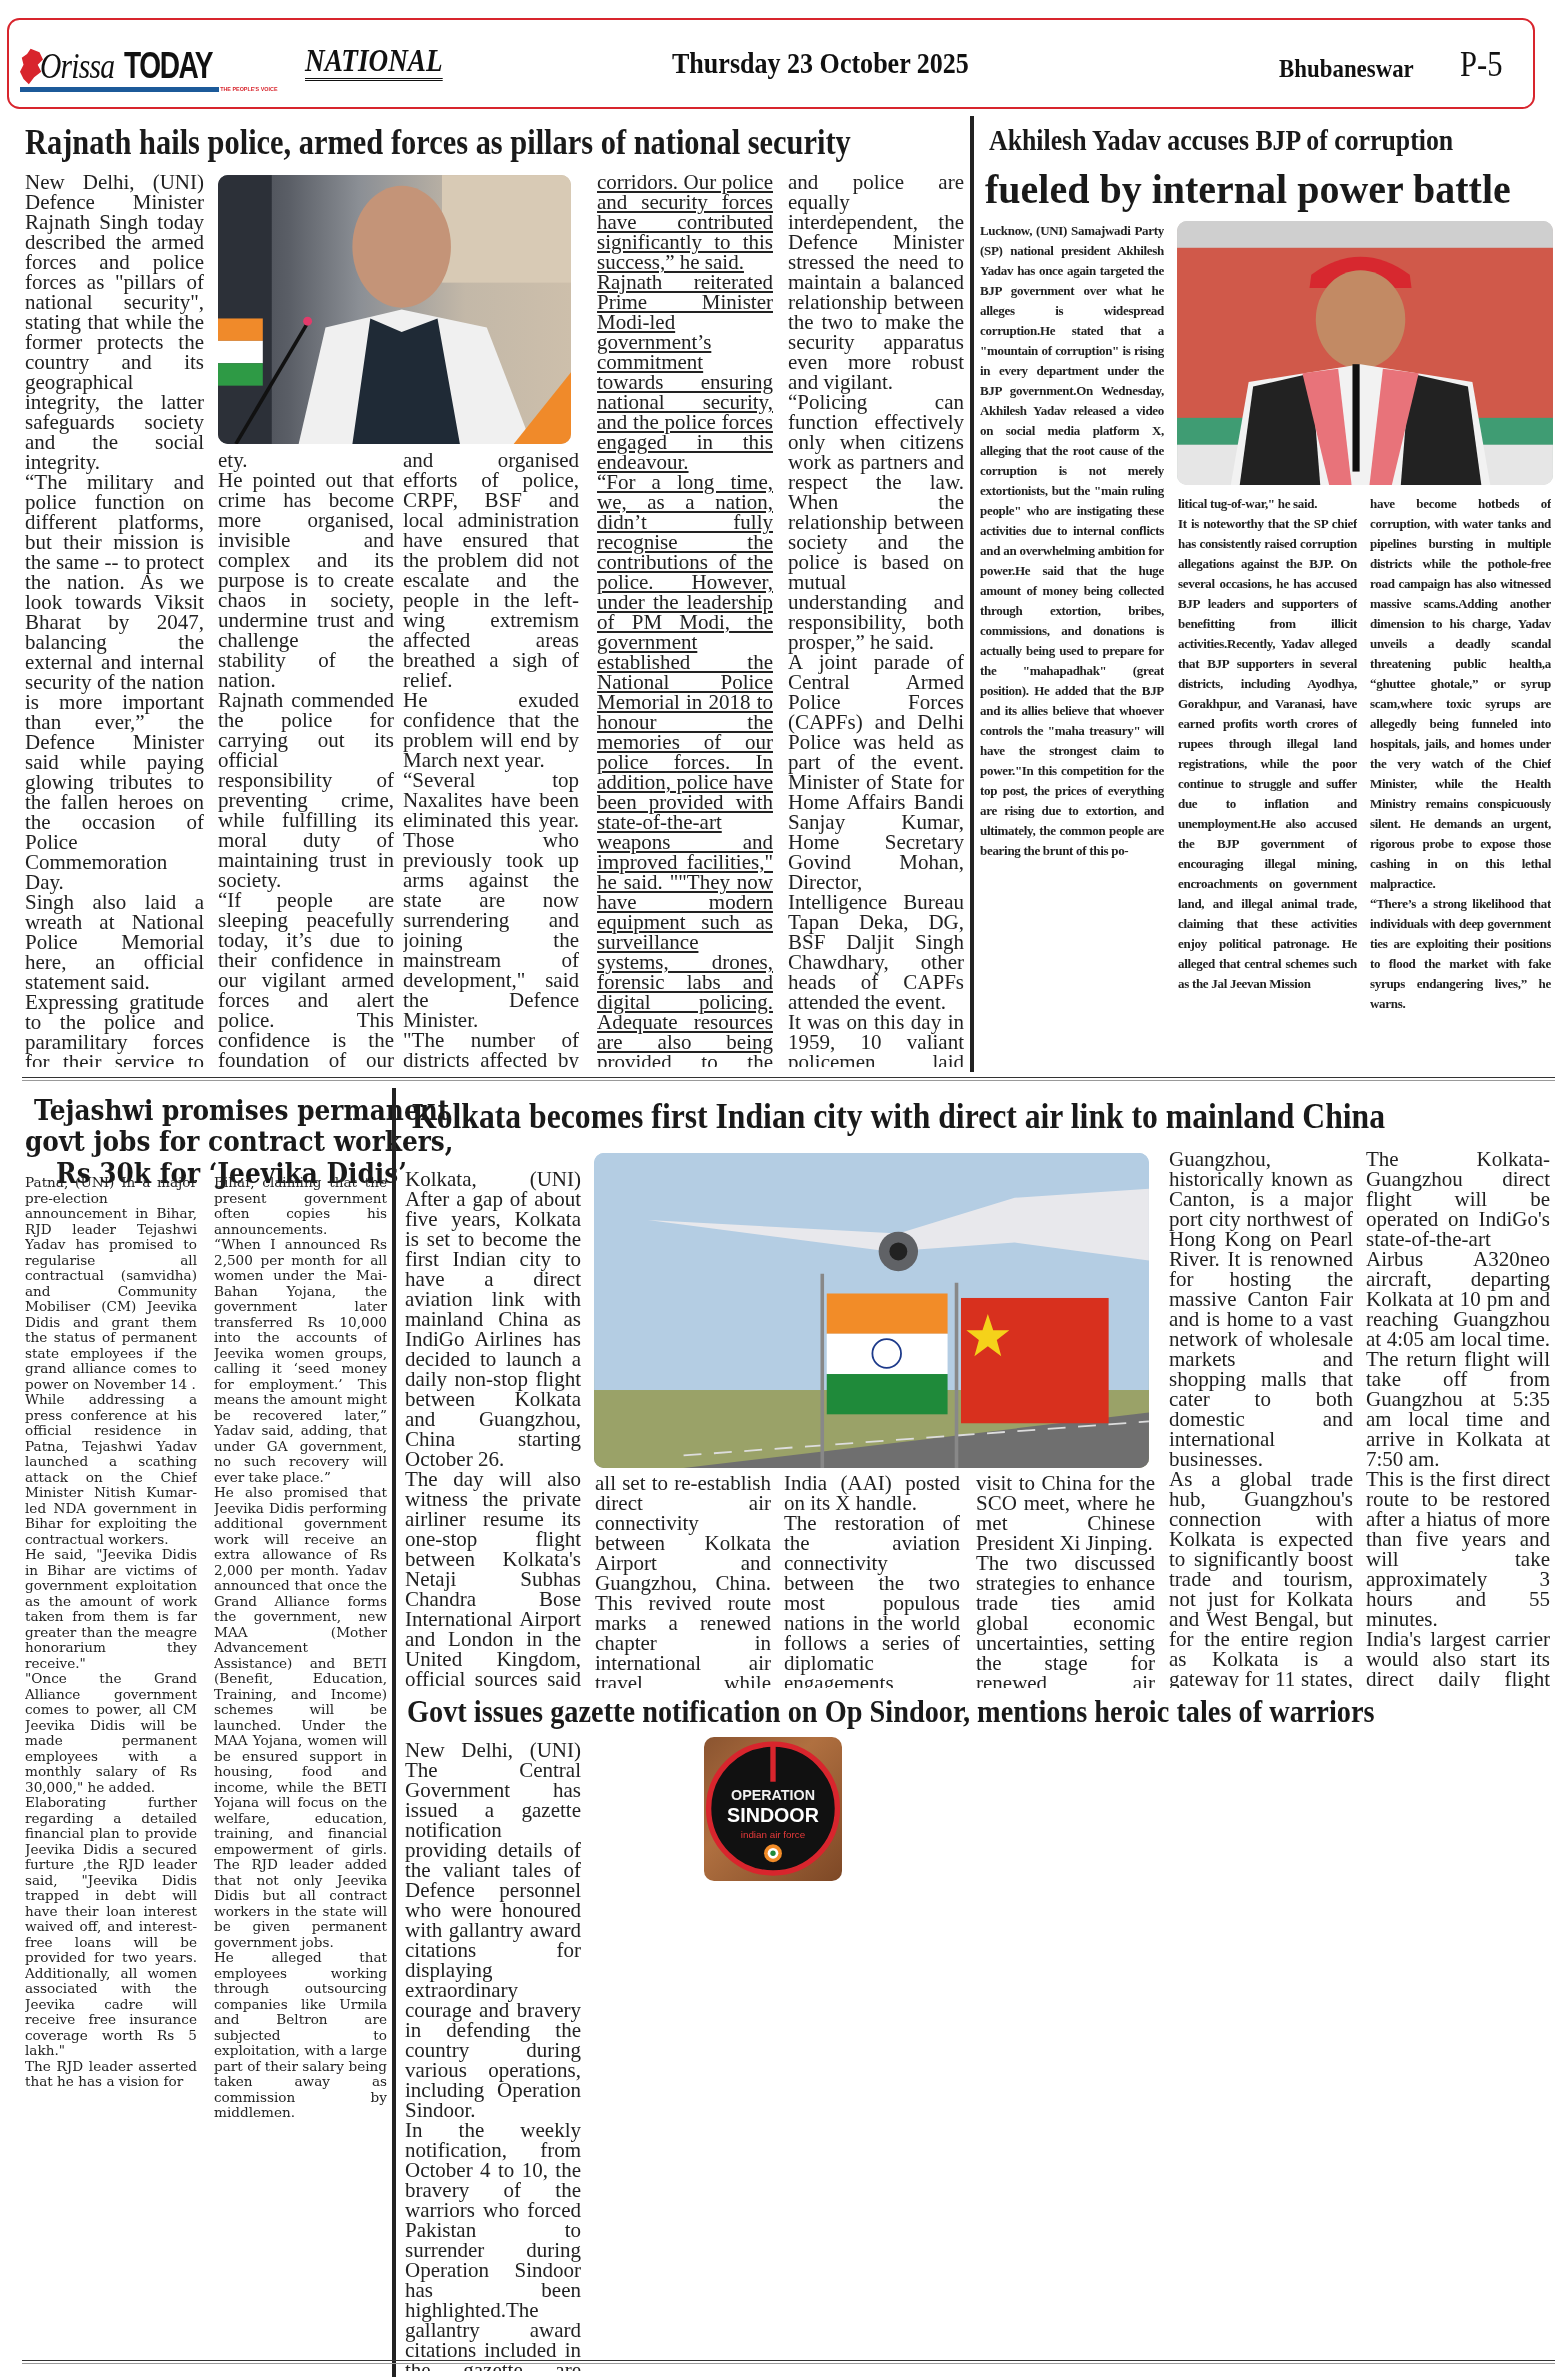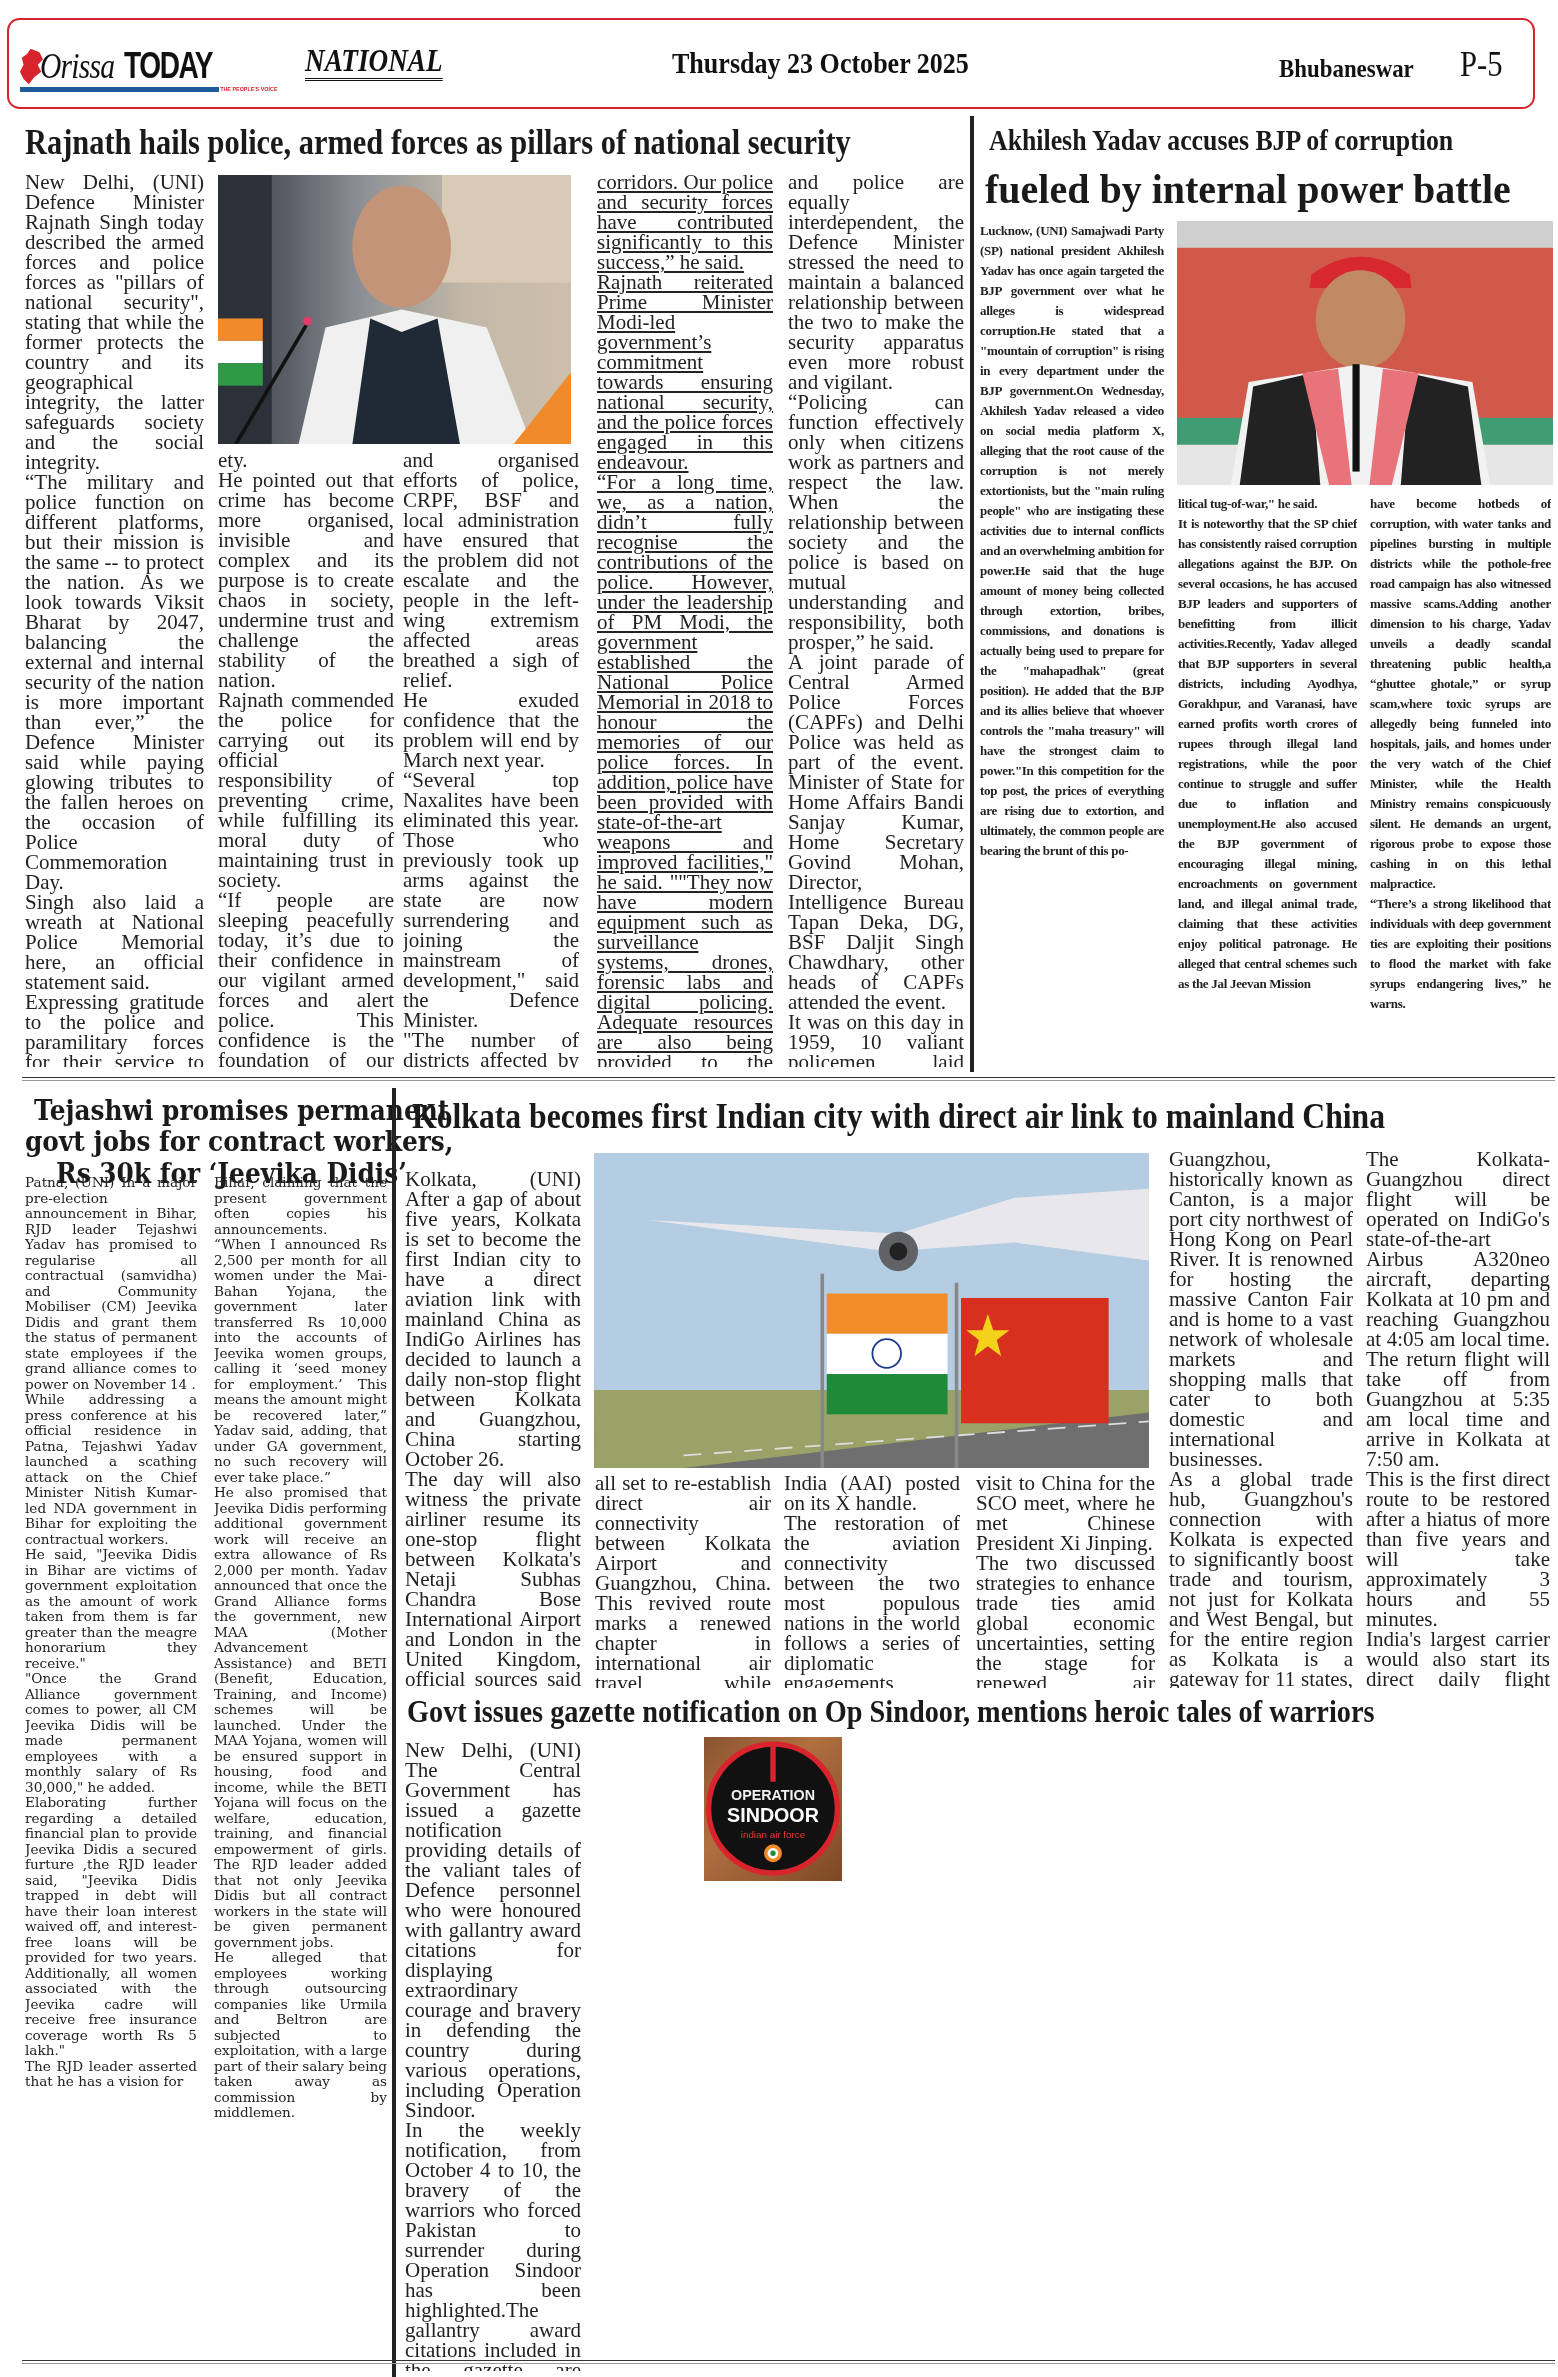--- a/index.html
+++ b/index.html
@@ -23,21 +23,21 @@
   .page-no { position: absolute; left: 1451px; top: 23px; font-family: "Liberation Serif", serif; font-size: 36px; color: #111; transform: scaleX(0.85); transform-origin: left; white-space: nowrap; }
 
   
   .headline { position: absolute; font-family: "Liberation Serif", serif; font-weight: bold; color: #1a1a1a; white-space: nowrap; transform-origin: left top; line-height: 1; }
   .col { position: absolute; font-family: "Liberation Serif", serif; font-size: 21px; line-height: 20px; text-align: justify; color: #222; overflow: hidden; }
   .col p { margin: 0; }
   .col.condensed { font-size: 13px; letter-spacing: -0.3px; font-weight: bold; }
   .col.bk { font-family: "DejaVu Serif", serif; font-size: 13.6px; line-height: 15.5px; }
   .vrule { position: absolute; background: #222; }
   .hrule { position: absolute; height: 3.6px; border-top: 1.8px solid #333; border-bottom: 0.9px solid #999; }
-  .photo { position: absolute; overflow: hidden; }
+  .photo { position: absolute; overflow: hidden; border-radius: 10px; }
 
   
   .photo-rajnath { left: 218px; top: 175px; width: 353px; height: 269px;
     background: linear-gradient(90deg, #3b3f47 0%, #5a5e66 20%, #8b8f95 40%, #c3b8a8 70%, #cdbfab 100%); }
   .photo-akhilesh { left: 1177px; top: 221px; width: 376px; height: 264px;
     background: linear-gradient(180deg, #c9c9c9 0%, #d36a52 20%, #d05a48 60%, #5aa07c 85%, #d9d9d9 100%); }
   .photo-plane { left: 594px; top: 1153px; width: 555px; height: 315px;
     background: linear-gradient(180deg, #a9c6df 0%, #bcd3e6 60%, #8ea25a 75%, #a7a77b 80%, #6b6b6b 90%, #7f7f7f 100%); }
   .photo-sindoor { left: 704px; top: 1737px; width: 138px; height: 144px;
     background: linear-gradient(135deg, #8a5430 0%, #b07040 40%, #7d4826 100%); }

